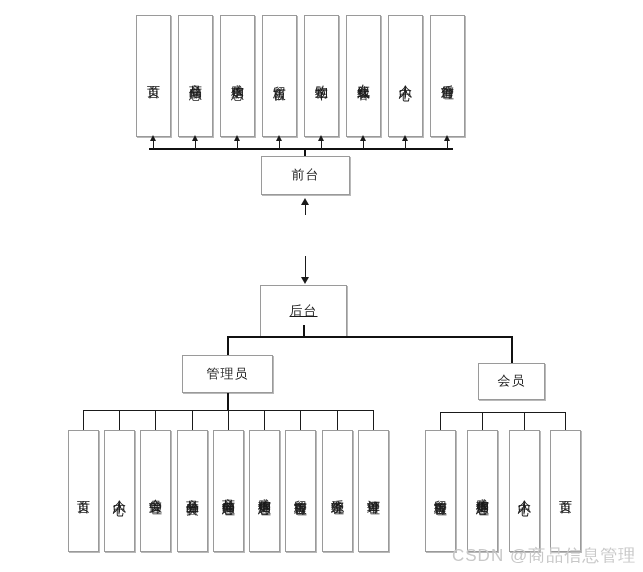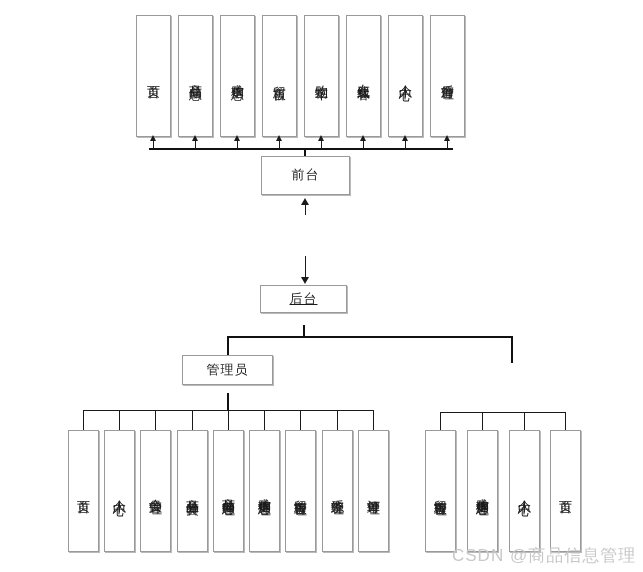--- a/index.html
+++ b/index.html
@@ -165,33 +165,36 @@
     <span class="label">前台</span>
   </div>
 
   <div class="vline" style="left:305px; top:205px; height:10px;"></div>
   <div class="arrow-up" style="left:301px; top:198px;"></div>
 
 
   <div class="vline" style="left:305px; top:256px; height:22px;"></div>
   <div class="arrow-down" style="left:301px; top:277px;"></div>
 
-  <div class="node horizontal" style="left:260px; top:285px; width:87px; height:28px;text-decoration:underline;">
+  <div class="node horizontal" style="left:260px; top:285px; width:87px; height:52px;text-decoration:underline;">
     <span class="label">后台</span>
   </div>
 
   <div class="vline thick" style="left:303px; top:325px; height:12px;"></div>
   <div class="hline thick" style="left:227px; top:336px; width:285px;"></div>
   <div class="vline thick" style="left:227px; top:336px; height:19px;"></div>
   <div class="vline thick" style="left:511px; top:336px; height:27px;"></div>
 
-  <div class="node horizontal" style="left:182px; top:355px; width:91px; height:30px;">
+  <div class="node horizontal" style="left:182px; top:355px; width:91px; height:38px;">
     <span class="label">管理员</span>
   </div>
 
+  <div class="node horizontal" style="left:478px; top:363px; width:67px; height:37px;">
+    <span class="label">会员</span>
+  </div>
 
   <div class="vline thick" style="left:227px; top:393px; height:17px;"></div>
   <div class="hline" style="left:83px; top:410px; width:290px;"></div>
 
   <div class="vline" style="left:83px; top:410px; height:20px;"></div>
   <div class="vline" style="left:119px; top:410px; height:20px;"></div>
   <div class="vline" style="left:155px; top:410px; height:20px;"></div>
   <div class="vline" style="left:192px; top:410px; height:20px;"></div>
   <div class="vline" style="left:228px; top:410px; height:20px;"></div>
   <div class="vline" style="left:264px; top:410px; height:20px;"></div>

